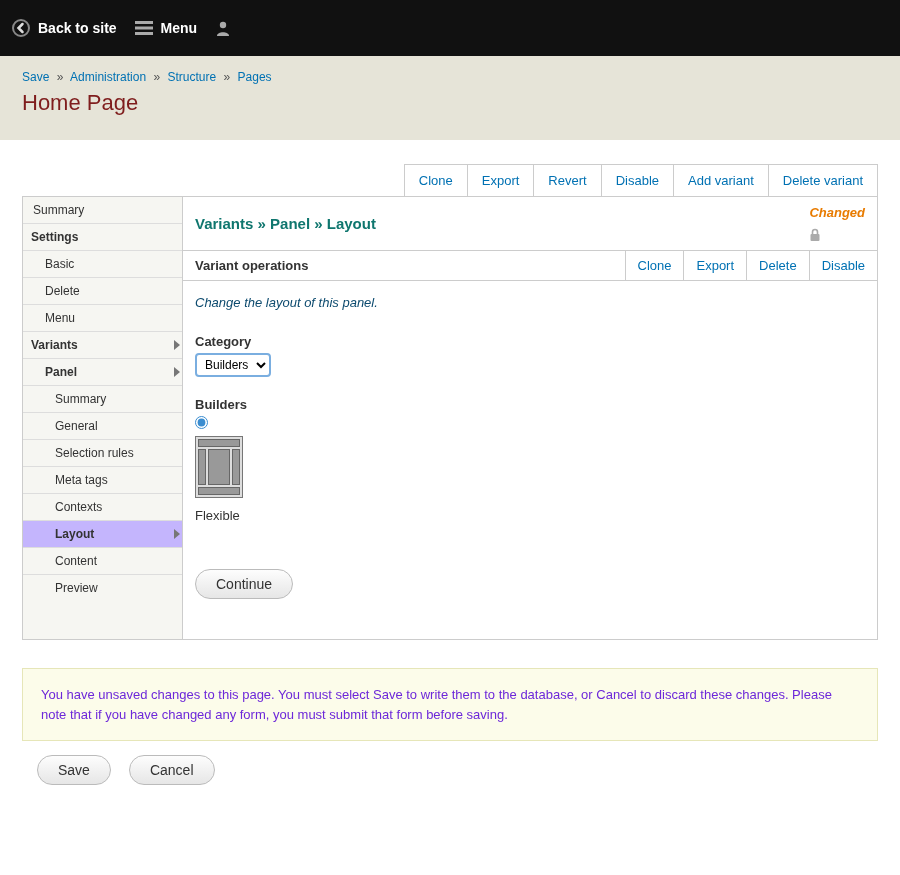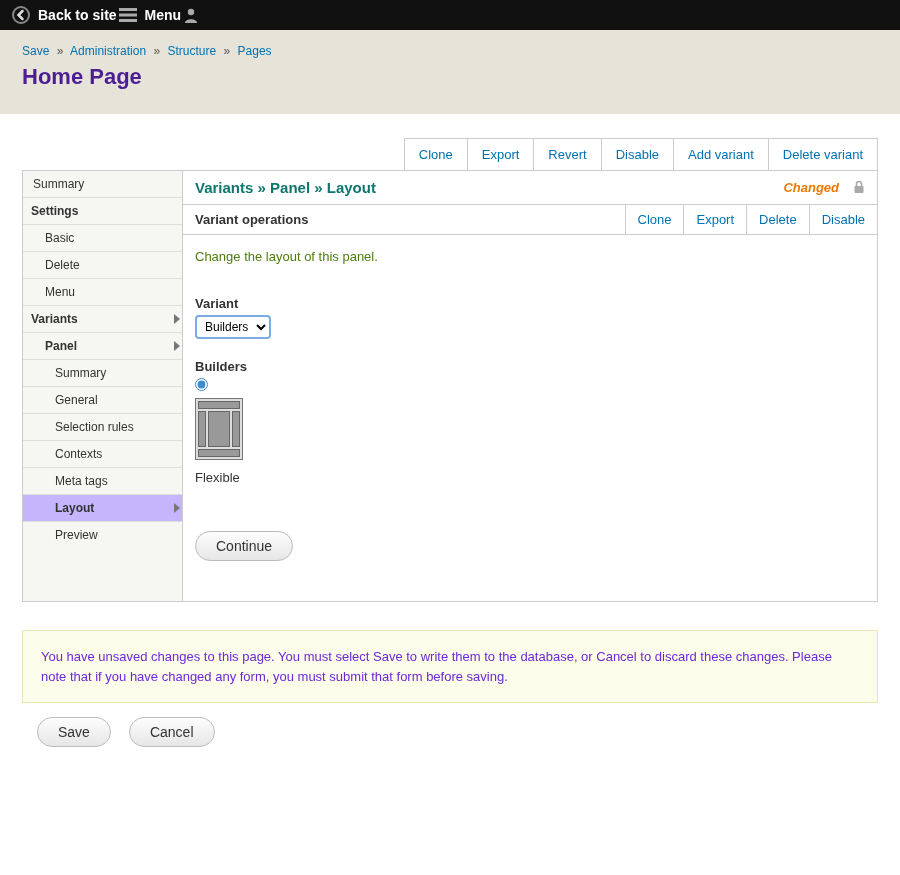--- a/index.html
+++ b/index.html
@@ -1,28 +1,28 @@
 <!DOCTYPE html>
 <html><head>
 <meta charset="utf-8">
 <style>
   * { box-sizing: border-box; margin: 0; padding: 0; }
   body { font-family: "Lucida Grande", "Segoe UI", Arial, sans-serif; font-size: 13px; color: #333; background: #fff; }
   
   
-  .topbar { background: #111; height: 30px; display: flex; align-items: center; padding: 0 12px; gap: 2px; }
+  .topbar { background: #111; height: 56px; display: flex; align-items: center; padding: 0 12px; gap: 18px; }
   .topbar-item { display: flex; align-items: center; gap: 8px; color: #fff; font-weight: bold; font-size: 14px; cursor: pointer; }
   .topbar svg { display: block; }
   
   
   .head-region { background: #e6e4d8; padding: 14px 22px 24px 22px; }
   .breadcrumb { font-size: 12px; color: #0071b3; }
   .breadcrumb a { color: #0071b3; text-decoration: none; }
   .breadcrumb .sep { color: #555; padding: 0 4px; }
-  .page-title { font-size: 22px; font-weight: bold; margin-top: 6px; color: #4c1d95; }
+  .page-title { font-size: 22px; font-weight: normal; margin-top: 6px; color: #7f1d1d; }
   
   
   .content-wrap { padding: 0 22px; }
   .primary-tabs { display: flex; justify-content: flex-end; margin-top: 24px; }
   .ptabs-inner { display: flex; border: 1px solid #ccc; border-bottom: none; }
   .ptab { padding: 8px 14px; border-right: 1px solid #ccc; color: #0071b3; cursor: pointer; font-size: 13px; }
   .ptab:last-child { border-right: none; }
   
   
   .main { display: flex; margin-top: 0; }
@@ -30,30 +30,30 @@
   .side-item { padding: 6px 10px; border-bottom: 1px solid #ddd; font-size: 12px; cursor: pointer; position: relative; }
   .side-item.head { font-weight: bold; padding-left: 8px; }
   .side-item.level1 { padding-left: 22px; }
   .side-item.level2 { padding-left: 32px; }
   .side-item.active { font-weight: bold; background: #c4b5fd; }
   .side-item .arrow { position: absolute; right: 2px; top: 50%; transform: translateY(-50%); width:0;height:0;border-top:5px solid transparent;border-bottom:5px solid transparent;border-left:6px solid #777; }
   
   .panel { flex: 1; border: 1px solid #ccc; background: #fff; }
   .panel-hdr { display: flex; align-items: center; justify-content: space-between; padding: 8px 12px; border-bottom: 1px solid #ccc; }
   .panel-hdr-title { font-size: 15px; color: #0f766e; font-weight: bold; }
-  .panel-hdr-status { display: flex; align-items: flex-start; gap: 14px; }
+  .panel-hdr-status { display: flex; align-items: flex-start; gap: 8px; flex-direction: column; }
   .status-changed { color: #e87b00; font-style: italic; font-weight: bold; }
   
   .panel-sub { display: flex; align-items: center; justify-content: space-between; border-bottom: 1px solid #ccc; }
   .panel-sub-title { font-weight: bold; padding: 7px 12px; font-size: 13px; }
   .panel-sub-actions { display: flex; }
   .psub-act { padding: 7px 12px; border-left: 1px solid #ccc; color: #0071b3; cursor: pointer; font-size: 13px; }
   
   .panel-body { padding: 14px 12px 40px 12px; }
-  .desc { margin-bottom: 32px; color: #4d7c0f; }
+  .desc { margin-bottom: 24px; color: #0c4a6e; font-style: italic; }
   .field-label { font-weight: bold; margin-bottom: 4px; color: #333; }
   .select-wrap { display: inline-block; border: 2px solid #7aaee0; border-radius: 4px; padding: 0; background: #fff; margin-bottom: 20px; }
   .select-wrap select { border: none; padding: 2px 4px; font-size: 12px; background: transparent; }
   
   .layout-opt { display: inline-block; text-align: left; }
   .radio-row { margin-bottom: 4px; }
   .radio-row input { accent-color: #3b8dd0; }
   .layout-thumb { width: 48px; height: 62px; border: 1px solid #777; background: #ddd; padding: 2px; display: flex; flex-direction: column; gap: 2px; }
   .thumb-bar { background: #999; height: 8px; border:1px solid #666; }
   .thumb-cols { flex: 1; display: flex; gap: 2px; }
@@ -131,26 +131,27 @@
         <span>Variants</span>
         <span class="arrow"></span>
       </div>
       <div class="side-item level1 head">
         <span>Panel</span>
         <span class="arrow"></span>
       </div>
       <div class="side-item level2">Summary</div>
       <div class="side-item level2">General</div>
       <div class="side-item level2">Selection rules</div>
+      <div class="side-item level2">Meta tags</div>
       <div class="side-item level2">Contexts</div>
-      <div class="side-item level2">Meta tags</div>
       <div class="side-item level2 active">
         <span>Layout</span>
         <span class="arrow"></span>
       </div>
+      <div class="side-item level2">Content</div>
       <div class="side-item level2" style="border-bottom:none">Preview</div>
     </div>
 
     <div class="panel">
       <div class="panel-hdr">
         <div class="panel-hdr-title">Variants » Panel » Layout</div>
         <div class="panel-hdr-status">
           <span class="status-changed">Changed</span>
           <svg width="12" height="14" viewBox="0 0 12 14">
             <rect x="1.5" y="6" width="9" height="7" rx="1" fill="#aaa"></rect>
@@ -164,21 +165,21 @@
           <div class="psub-act">Clone</div>
           <div class="psub-act">Export</div>
           <div class="psub-act">Delete</div>
           <div class="psub-act">Disable</div>
         </div>
       </div>
 
       <div class="panel-body">
         <div class="desc">Change the layout of this panel.</div>
 
-        <div class="field-label">Variant</div>
+        <div class="field-label">Category</div>
         <div class="select-wrap">
           <select>
             <option>Builders</option>
           </select>
         </div>
 
         <div class="field-label">Builders</div>
         <div class="layout-opt">
           <div class="radio-row">
             <input type="radio" checked="" style="">

